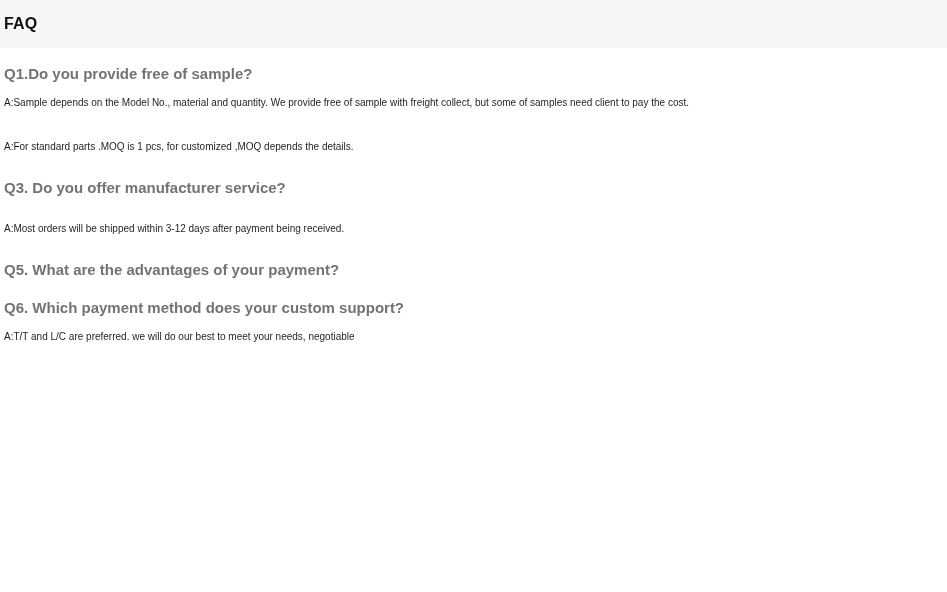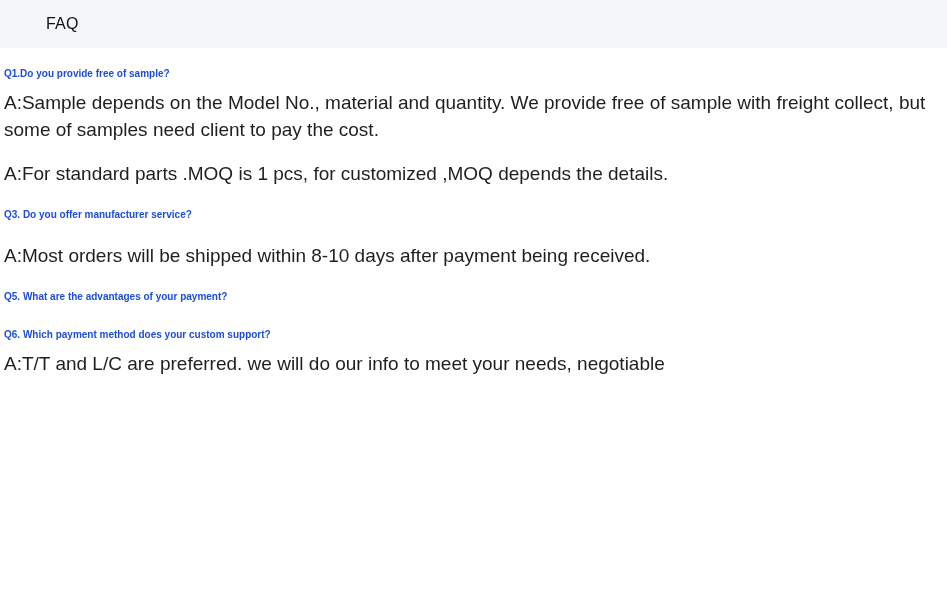--- a/index.html
+++ b/index.html
@@ -23,44 +23,43 @@
   .faq-header {
     background: #f4f6f8;
     height: 48px;
     display: flex;
     align-items: center;
     padding-left: 4px;
     box-sizing: border-box;
   }
   .faq-header-title {
     font-size: 16px;
-    font-weight: normal;
+    font-weight: bold;
     color: #111111;
     letter-spacing: 0.2px;
-    margin-left: 42px;
   }
   .faq-body {
     padding: 0 4px;
     box-sizing: border-box;
   }
   .faq-item {
     margin-top: 17px;
   }
   .faq-item:first-child {
     margin-top: 15px;
   }
   .faq-q {
-    font-size: 10px;
+    font-size: 15px;
     font-weight: bold;
-    color: #1d4ed8;
+    color: #737373;
     line-height: 21px;
     margin-bottom: 5px;
   }
   .faq-a {
-    font-size: 19px;
+    font-size: 10px;
     color: #1f1f1f;
     line-height: 27px;
     font-weight: normal;
   }
 </style>
 </head>
 <body>
 
 <div class="page">
 
@@ -77,26 +76,26 @@
 
     <div class="faq-item">
       <div class="faq-a">A:For standard parts .MOQ is 1 pcs, for customized ,MOQ depends the details.</div>
     </div>
 
     <div class="faq-item">
       <div class="faq-q">Q3. Do you offer manufacturer service?</div>
     </div>
 
     <div class="faq-item">
-      <div class="faq-a">A:Most orders will be shipped within 8-10 days after payment being received.</div>
+      <div class="faq-a">A:Most orders will be shipped within 3-12 days after payment being received.</div>
     </div>
 
     <div class="faq-item">
       <div class="faq-q">Q5. What are the advantages of your payment?</div>
     </div>
 
     <div class="faq-item">
       <div class="faq-q">Q6. Which payment method does your custom support?</div>
-      <div class="faq-a">A:T/T and L/C are preferred. we will do our info to meet your needs, negotiable</div>
+      <div class="faq-a">A:T/T and L/C are preferred. we will do our best to meet your needs, negotiable</div>
     </div>
 
   </div>
 </div>
 
 </body></html>

